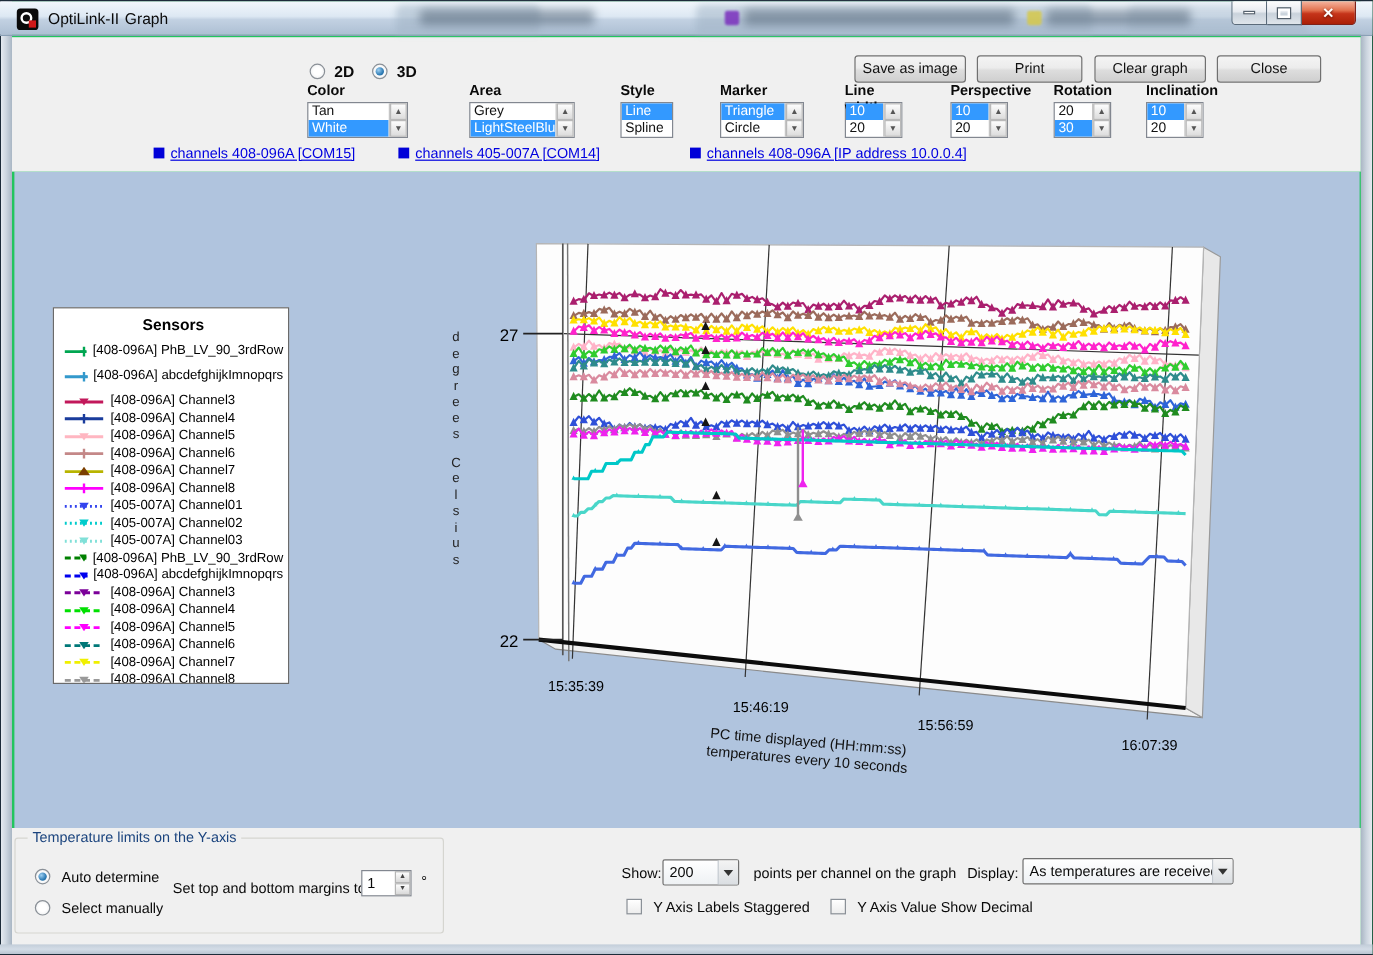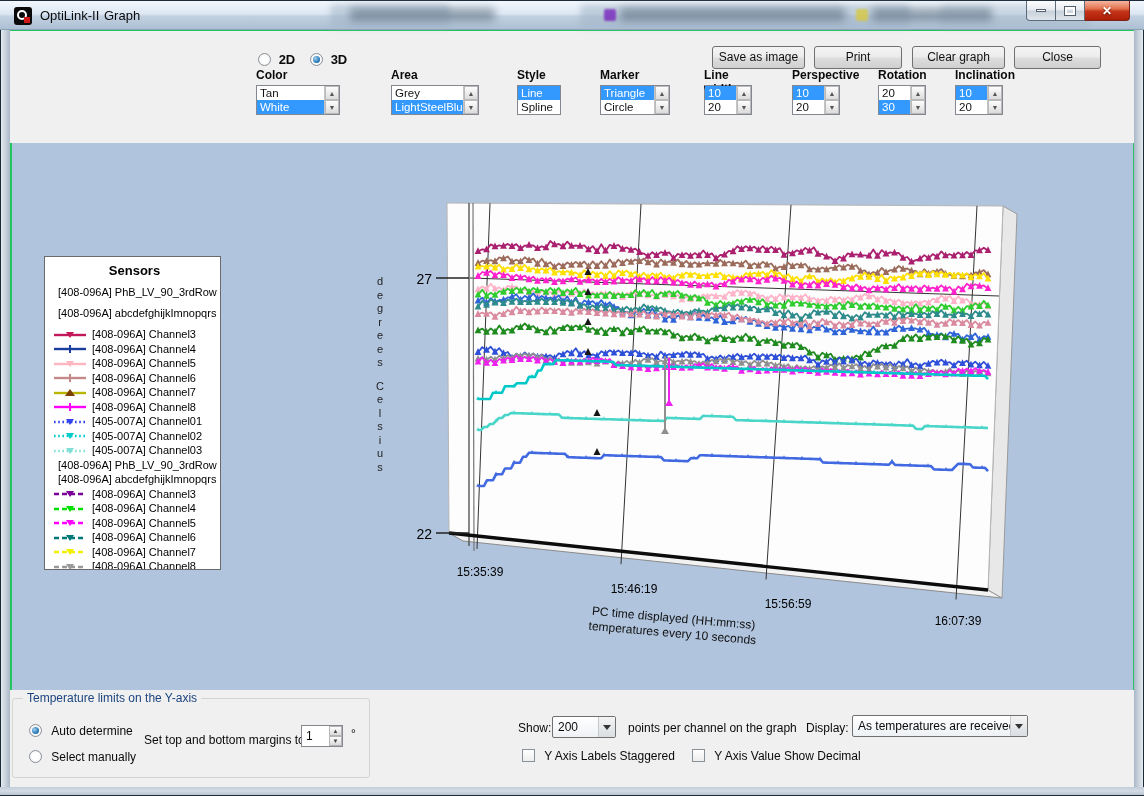--- a/index.html
+++ b/index.html
@@ -58,21 +58,21 @@
   .lrow.sel{background:#3399ff;color:#fff;}
   .lsb{width:15px;border-left:1px solid #c5c5c5;background:#f0f0f0;display:flex;flex-direction:column;}
   .lsb div{flex:1;display:flex;align-items:center;justify-content:center;font-size:7px;color:#555;
     background:linear-gradient(#fdfdfd,#dcdcdc);border:1px solid #b9b9b9;}
   .linkrow{position:absolute;top:90px;left:0;width:1124px;height:18px;font-size:12px;}
   .chanlink{position:absolute;color:#0000e0;text-decoration:underline;cursor:pointer;white-space:nowrap;}
   .chanlink .sq{display:inline-block;width:9px;height:9px;background:#0000d8;margin-right:5px;}
   .lk-0{left:118px;} .lk-1{left:322px;} .lk-2{left:565px;}
   
   .grapharea{position:absolute;left:12px;top:143px;width:1121px;height:547px;background:#b0c4de;z-index:5;}
-  .legend{position:absolute;left:32px;top:113px;width:177px;height:314px;background:#fff;
+  .legend{position:absolute;left:32px;top:113px;width:197px;height:314px;background:#fff;
     border:1px solid #6a6a6a;padding:6px 4px 0 8px;overflow:hidden;}
   .lg-title{font-size:13px;font-weight:bold;text-align:center;color:#000;margin-bottom:8px;}
   .lg-item{display:flex;align-items:center;gap:5px;font-size:11px;color:#000;white-space:nowrap;}
   .yaxis-letters{position:absolute;left:361px;top:132px;width:14px;font-size:11px;color:#222;
     line-height:13.5px;text-align:center;}
   .xcaption{position:absolute;left:536px;top:468px;width:250px;text-align:center;font-size:12px;color:#111;
     transform:rotate(5deg);line-height:15px;}
   #chart-svg{position:absolute;left:0;top:0;}
   
   .footer{position:absolute;left:10px;top:690px;width:1124px;height:98px;background:#f0f0f0;z-index:10;font-size:12px;color:#0a0a0a;}
@@ -243,20 +243,25 @@
               <div class="lrow sel">10</div>
               <div class="lrow">20</div>
             </div>
             <div class="lsb">
               <div>▲</div>
               <div>▼</div>
             </div>
           </div>
         </div>
       </div>
+    <div class="linkrow">
+      <a class="chanlink lk-0"><span class="sq"></span><span>channels 408-096A [COM15]</span></a>
+      <a class="chanlink lk-1"><span class="sq"></span><span>channels 405-007A [COM14]</span></a>
+      <a class="chanlink lk-2"><span class="sq"></span><span>channels 408-096A [IP address 10.0.0.4]</span></a>
+    </div>
   </div>
 
   <div class="grapharea">
     <svg id="chart-svg" width="1121" height="547" viewBox="12 143 1121 547">
         <polygon points="449,533 988,590 1002,598 463,541" fill="#f2f2f2" stroke="#8a8a8a" stroke-width="1"></polygon>
         <polygon points="1003,206 1017,214 1002,598 988,590" fill="#e8e8e8" stroke="#9a9a9a" stroke-width="1"></polygon>
         <polygon points="447,203 1003,206 988,590 449,533" fill="#fdfdfd" stroke="#b5b5b5" stroke-width="1"></polygon>
         <line x1="470" y1="278" x2="999" y2="296" stroke="#333" stroke-width="1"></line>
         <line x1="490" y1="203.2322" x2="477" y2="548.9596" stroke="#333" stroke-width="1"></line>
         <text x="480" y="576" text-anchor="middle" font-size="12" fill="#000">15:35:39</text>

